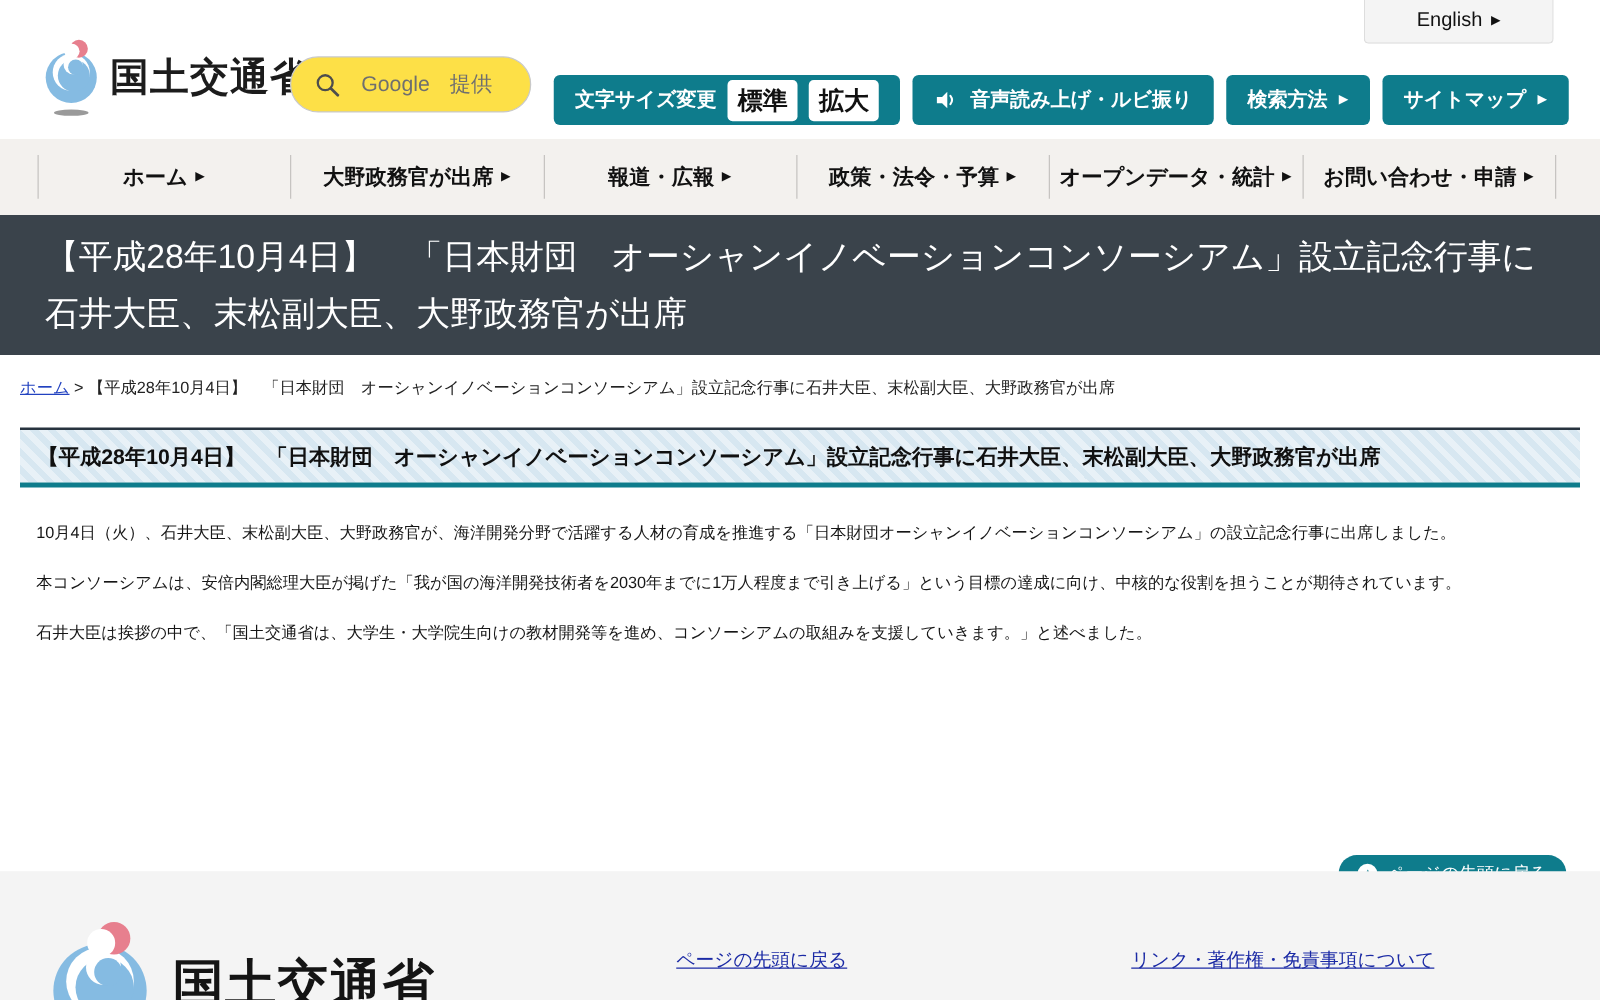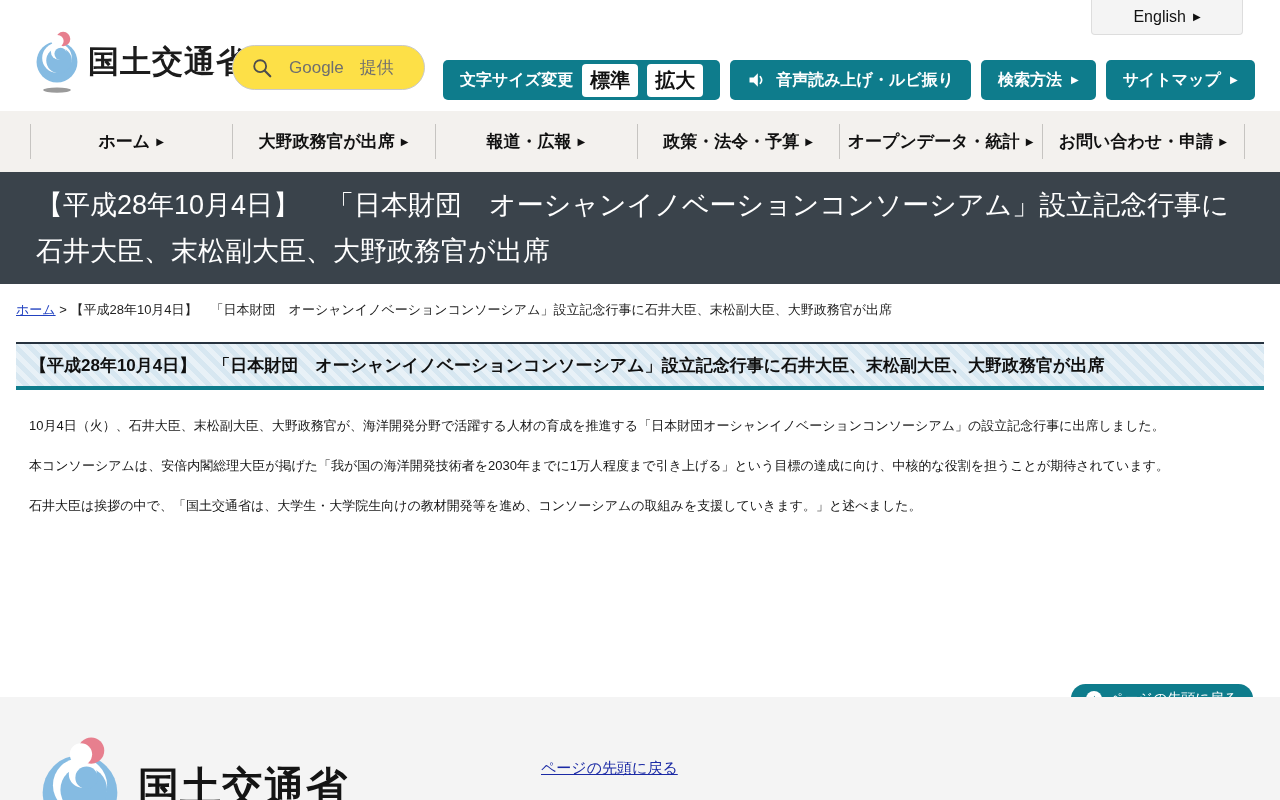--- a/index.html
+++ b/index.html
@@ -187,15 +187,16 @@
         <circle cx="45" cy="54" r="29" fill="#ffffff"></circle>
         <circle cx="49" cy="59" r="25" fill="#85bbe2"></circle>
         <circle cx="48" cy="42" r="15" fill="#ffffff"></circle>
         <circle cx="52" cy="46" r="12" fill="#85bbe2"></circle>
         <circle cx="57" cy="17" r="14" fill="#e77f8e"></circle>
         <circle cx="46" cy="21" r="12" fill="#ffffff"></circle>
       </svg>
       <span class="footer-logo-text">国土交通省</span>
     </div>
     <a class="footer-link l1">ページの先頭に戻る</a>
+    <a class="footer-link l2">リンク・著作権・免責事項について</a>
   </div>
 
 </div>
 
 </body></html>

